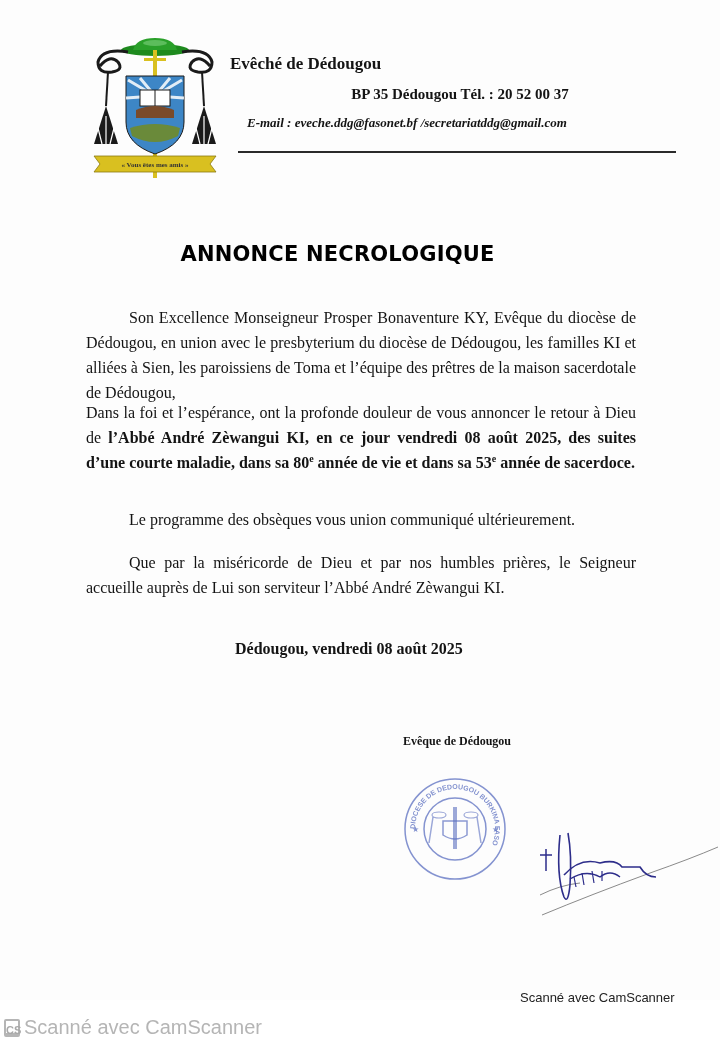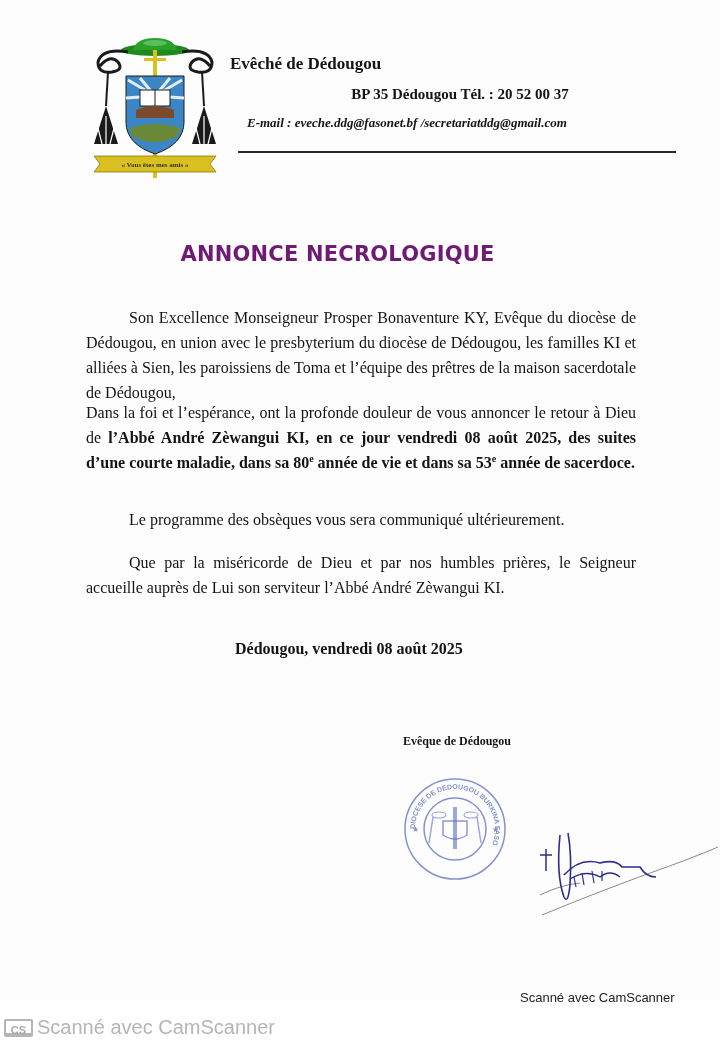--- a/index.html
+++ b/index.html
@@ -9,38 +9,38 @@
     }
     .page { position: absolute; left: 0; top: 0; width: 720px; height: 1000px; background: #fdfdfd; }
     .crest { position: absolute; left: 88px; top: 36px; width: 134px; height: 142px; }
     .header-text { position: absolute; left: 230px; top: 50px; width: 420px; text-align: center; }
     .org-name { position: absolute; left: 0; top: 4px; width: 380px; text-align: left; font-weight: bold; font-size: 17px; }
     .org-address { position: absolute; left: 0; top: 36px; width: 380px; text-align: center; font-weight: bold; font-size: 15px; left: 40px; }
     .org-email { position: absolute; left: 17px; top: 65px; font-style: italic; font-weight: bold; font-size: 13px; white-space: nowrap; }
     .rule { position: absolute; left: 238px; top: 151px; width: 438px; height: 2px; background: #2a2a2a; }
     .title {
       position: absolute; left: 0; top: 242px; width: 675px; text-align: center;
-      font-family: "DejaVu Sans", "Liberation Sans", sans-serif; font-weight: bold; font-size: 21px; letter-spacing: 0.2px; color: #701a75;
+      font-family: "DejaVu Sans", "Liberation Sans", sans-serif; font-weight: bold; font-size: 21px; letter-spacing: 0.2px; color: #000000;
     }
     .para { position: absolute; left: 86px; width: 550px; font-size: 16px; line-height: 25px; text-align: justify; }
     .para .indent { display: inline-block; width: 43px; }
     .p1 { top: 305px; }
     .p2 { top: 400px; }
     .p3 { top: 507px; }
     .p4 { top: 550px; }
     b { font-weight: bold; }
     sup { font-size: 10px; vertical-align: 6px; line-height: 0; }
     .date-line { position: absolute; left: 235px; top: 640px; font-weight: bold; font-size: 16px; }
     .sig-name { position: absolute; left: 388px; top: 711px; font-weight: bold; font-size: 16px; }
     .sig-title { position: absolute; left: 403px; top: 734px; font-weight: bold; font-size: 12px; }
     .stamp { position: absolute; left: 403px; top: 777px; width: 104px; height: 104px; }
     .signature { position: absolute; left: 540px; top: 825px; width: 180px; height: 95px; }
     .cs-right { position: absolute; left: 520px; top: 990px; font-family: "Liberation Sans", "DejaVu Sans", sans-serif; font-size: 13px; color: #222; }
     .cs-footer { position: absolute; left: 4px; top: 1016px; display: flex; align-items: center; font-family: "Liberation Sans", "DejaVu Sans", sans-serif; font-size: 20px; color: #b5b5b5; }
-    .cs-icon { width: 29px; height: 18px; border: 2px solid #b5b5b5; border-radius: 2px; font-size: 11px; line-height: 18px; text-align: center; color: #a8a8a8; margin-right: 4px; font-weight: bold; box-sizing: border-box; border-bottom-width: 4px; }
+    .cs-icon { width: 16px; height: 18px; border: 2px solid #b5b5b5; border-radius: 2px; font-size: 11px; line-height: 18px; text-align: center; color: #a8a8a8; margin-right: 4px; font-weight: bold; box-sizing: border-box; border-bottom-width: 4px; }
   </style>
 </head>
 <body>
 
 <div class="page">
 
   <svg class="crest" viewBox="0 0 134 142">
 
     <ellipse cx="67" cy="14" rx="34" ry="6" fill="#1e8a1e"></ellipse>
     <path d="M45 14 Q48 2 67 2 Q86 2 89 14 Z" fill="#2aa02a"></path>
@@ -77,21 +77,21 @@
     <div class="org-email">E-mail : eveche.ddg@fasonet.bf /secretariatddg@gmail.com</div>
   </div>
   <div class="rule"></div>
 
   <div class="title">ANNONCE NECROLOGIQUE</div>
 
   <div class="para p1"><span class="indent"></span><span>Son Excellence Monseigneur Prosper Bonaventure KY, Evêque du diocèse de Dédougou, en union avec le presbyterium du diocèse de Dédougou, les familles KI et alliées à Sien, les paroissiens de Toma et l’équipe des prêtres de la maison sacerdotale de Dédougou,</span></div>
 
   <div class="para p2"><span>Dans la foi et l’espérance, ont la profonde douleur de vous annoncer le retour à Dieu de </span><b>l’Abbé André Zèwangui KI, en ce jour vendredi 08 août 2025, des suites d’une courte maladie, dans sa 80</b><sup><b>e</b></sup><b> année de vie et dans sa 53</b><sup><b>e</b></sup><b> année de sacerdoce.</b></div>
 
-  <div class="para p3"><span class="indent"></span><span>Le programme des obsèques vous sera communiqué ultérieurement.</span></div>
+  <div class="para p3"><span class="indent"></span><span>Le programme des obsèques vous union communiqué ultérieurement.</span></div>
 
   <div class="para p4"><span class="indent"></span><span>Que par la miséricorde de Dieu et par nos humbles prières, le Seigneur accueille auprès de Lui son serviteur l’Abbé André Zèwangui KI.</span></div>
 
   <div class="date-line">Dédougou, vendredi 08 août 2025</div>
   <div class="sig-title">Evêque de Dédougou</div>
 
   <svg class="stamp" viewBox="0 0 104 104">
     <defs>
       <path id="stampArc" d="M52 52 m-40 0 a40 40 0 1 1 80 0 a40 40 0 1 1 -80 0"></path>
     </defs>

